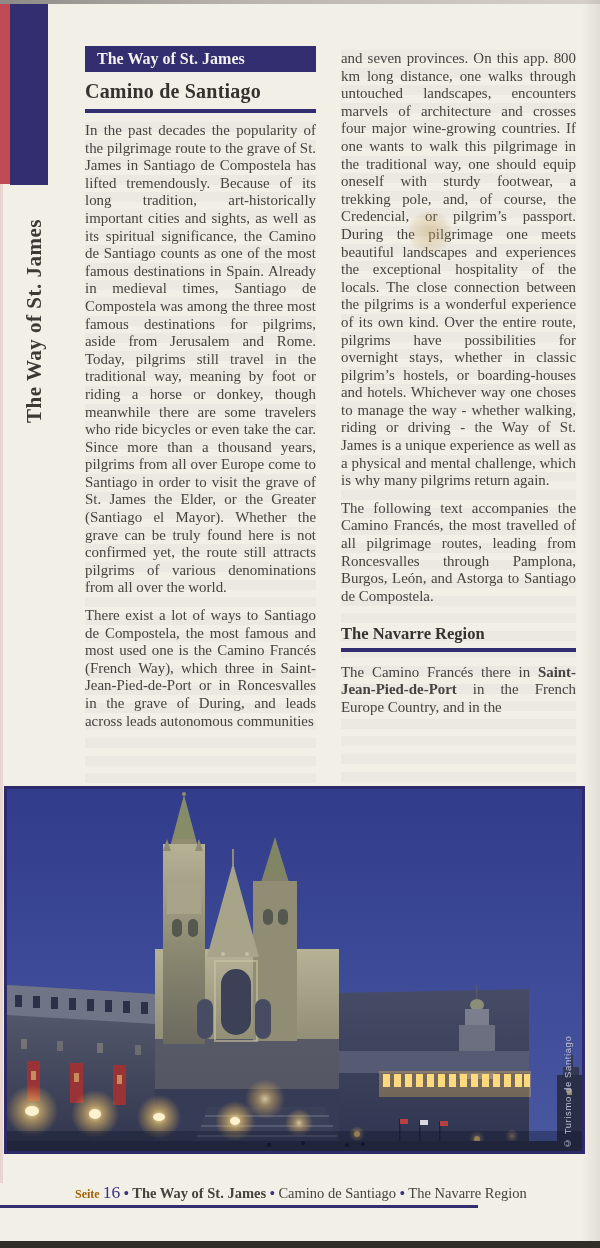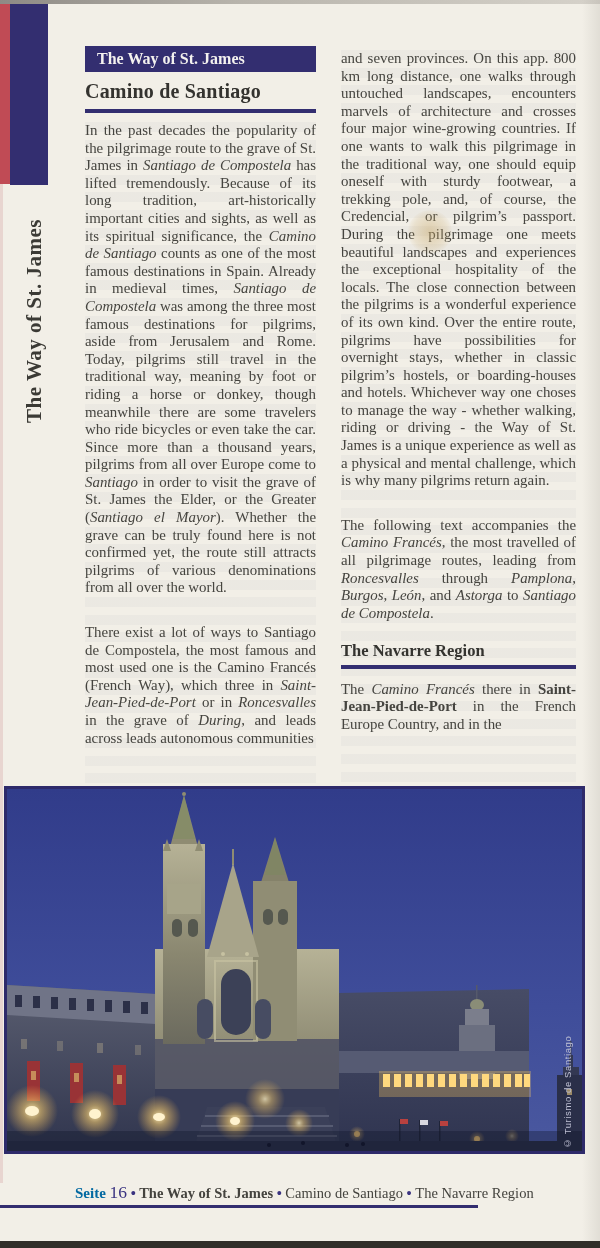--- a/index.html
+++ b/index.html
@@ -28,41 +28,41 @@
   .article-title{position:absolute;left:85px;top:80px;font-weight:bold;font-size:20px;color:#34332f;letter-spacing:.2px;}
   .title-rule{position:absolute;left:85px;top:109px;width:231px;height:4px;background:#332e70;}
 
   
   .col{position:absolute;overflow:hidden;color:#45443f;font-size:14.9px;line-height:17.6px;text-align:justify;}
   .col::before{content:"";position:absolute;left:0;top:0;right:0;bottom:0;
     background:repeating-linear-gradient(to bottom,rgba(80,90,120,0.045) 0 10px,rgba(80,90,120,0) 10px 17.6px);}
   #col1{left:85px;top:122px;width:231px;height:662px;}
   #col2{left:341px;top:50px;width:235px;height:734px;}
   .col p{margin:0;position:relative;}
-  .col p + p{margin-top:27px;}
+  .col p + p{margin-top:10px;}
   .navarre-h{position:relative;margin:20px 0 0 0;font-size:16.5px;font-weight:bold;color:#34332f;}
   .navarre-rule{position:relative;height:3.5px;background:#332e70;margin:5px 0 12px 0;}
 
-  .seg-i{font-style:italic;}
+  .seg-i{}
   .seg-b{font-weight:bold;}
 
   
   .stain{position:absolute;left:408px;top:210px;width:44px;height:44px;border-radius:50%;
     background:radial-gradient(ellipse at center,rgba(196,162,96,0.45),rgba(196,162,96,0.18) 55%,rgba(196,162,96,0) 75%);}
 
   
   .photo{position:absolute;left:4px;top:786px;width:575px;height:362px;border:3px solid #2e2a6a;background:#3c4a96;}
   .photo svg{display:block;width:575px;height:362px;}
   .credit{position:absolute;right:9px;top:215px;height:145px;
     writing-mode:vertical-rl;transform:rotate(180deg);
     font-family:"Liberation Sans",sans-serif;font-size:9.5px;letter-spacing:.6px;color:#bfc1d4;white-space:nowrap;}
 
   
   .footer-text{position:absolute;left:75px;top:1182px;font-size:14.5px;color:#44433e;white-space:nowrap;}
-  .seg-label{color:#0369a1;font-weight:bold;font-size:15px;}
+  .seg-label{color:#a16207;font-weight:bold;font-size:12px;}
   .seg-pagenum{color:#3a3380;font-weight:normal;font-size:17.5px;}
   .seg-sep{color:#3a3380;font-weight:bold;}
   .footer-rule{position:absolute;left:0;top:1205px;width:478px;height:2.5px;background:#332e70;}
 </style>
 </head>
 <body>
 
 <div id="page">
 
   <div class="top-edge"></div>

